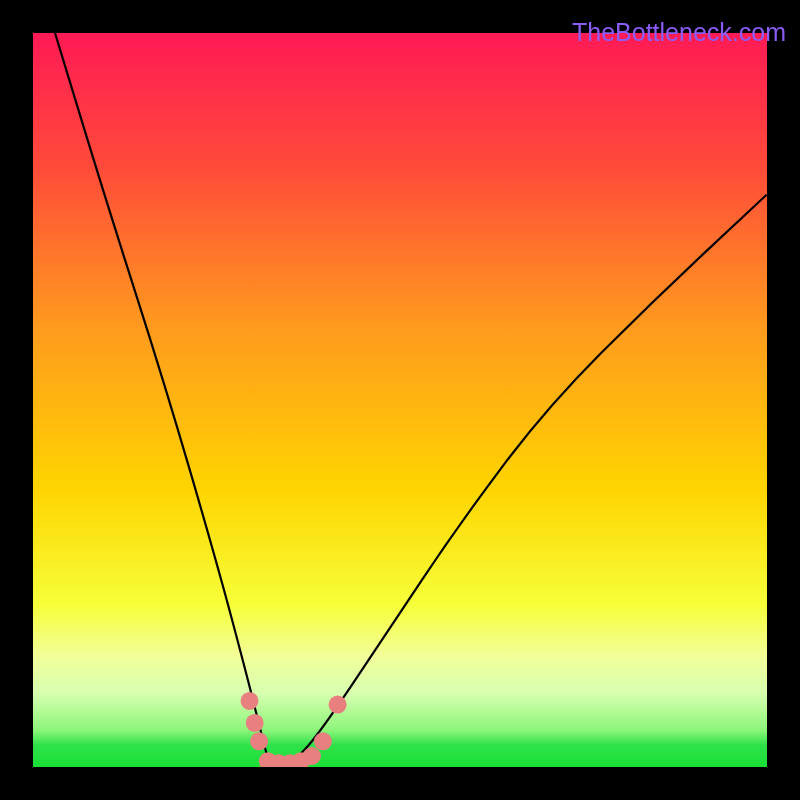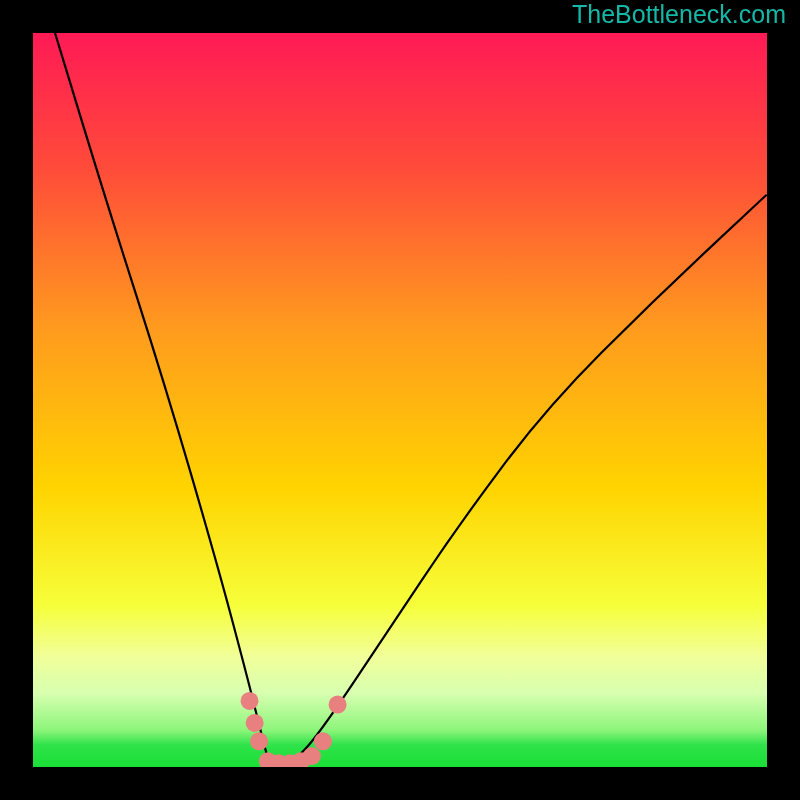--- a/index.html
+++ b/index.html
@@ -25,23 +25,23 @@
     width: 734px;
     height: 734px;
     overflow: hidden;
   }
   .gradient {
     position: absolute;
     inset: 0;
   }
   .watermark {
     position: absolute;
-    top: 0;
+    top: 18px;
     right: 14px;
-    color: #14b8a6;
+    color: #8b5cf6;
     font-size: 25px;
     font-weight: 400;
     letter-spacing: 0px;
     user-select: none;
   }
   svg.curve {
     position: absolute;
     inset: 0;
   }
 </style>

